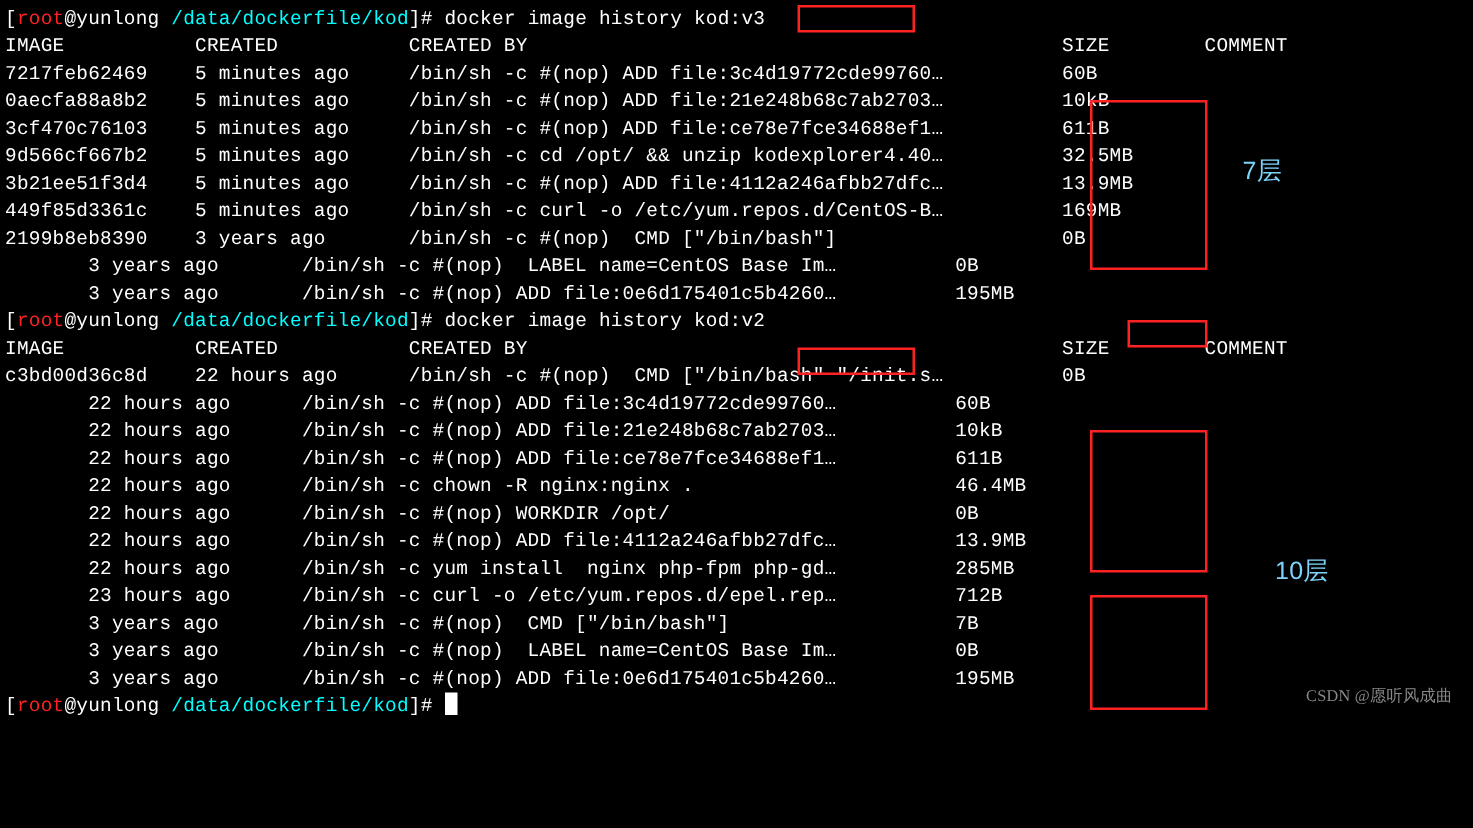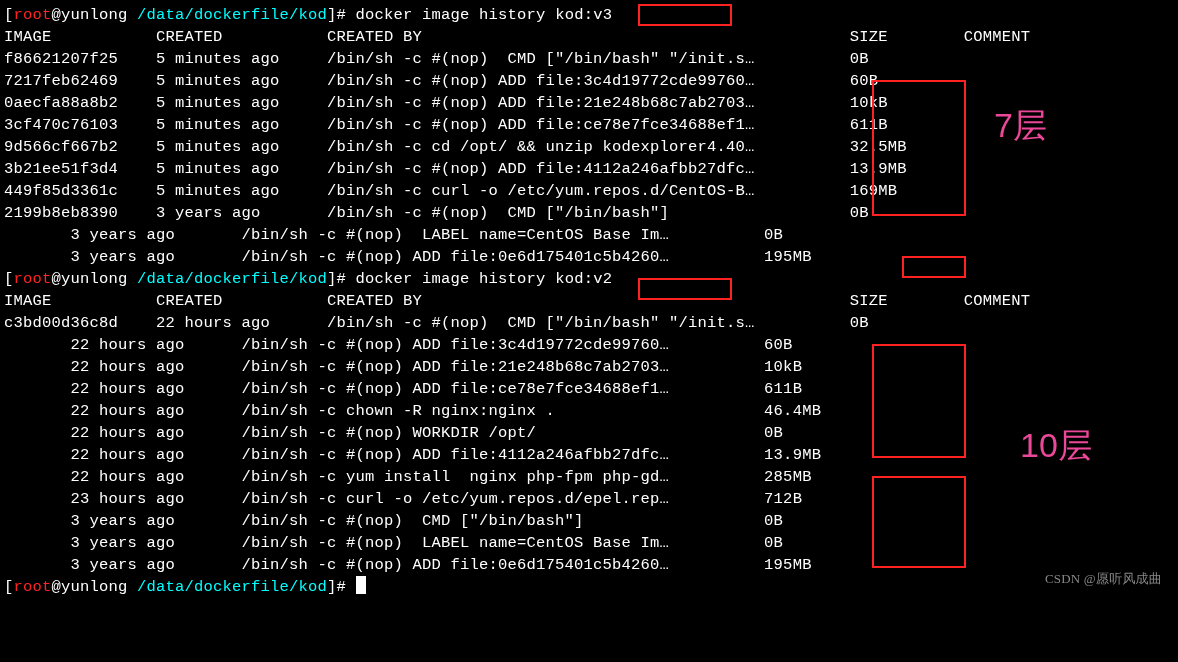--- a/index.html
+++ b/index.html
@@ -24,63 +24,63 @@
     height: 18px;
     background: #fff;
     vertical-align: -3px;
   }
   .box {
     border: 2px solid #f22;
     position: absolute;
     box-sizing: border-box;
   }
   .annot {
-    color: #ec4899;
+    color: #7dd3fc;
     position: absolute;
-    font-size: 34px;
+    font-size: 20px;
     font-family: sans-serif;
+    margin-top: 12px;
   }
   .watermark {
     position: absolute;
     right: 12px;
     bottom: 8px;
     color: #888;
     font-size: 13px;
     font-family: Liberation Serif, serif;
   }
   #terminal { position: relative; }
 </style>
 </head>
 <body>
 
 <div id="terminal">
     <div class="line"><span class="white">[</span><span class="red">root</span><span class="white">@yunlong </span><span class="teal">/data/dockerfile/kod</span><span class="white">]# </span><span class="white">docker image history kod:v3</span></div>
     <div class="line">IMAGE           CREATED           CREATED BY                                             SIZE        COMMENT</div>
-    <div class="line">f86621207f25    5 minutes ago     /bin/sh -c #(nop)  CMD ["/bin/bash" "/init.s…          0B</div>
     <div class="line">7217feb62469    5 minutes ago     /bin/sh -c #(nop) ADD file:3c4d19772cde99760…          60B</div>
     <div class="line">0aecfa88a8b2    5 minutes ago     /bin/sh -c #(nop) ADD file:21e248b68c7ab2703…          10kB</div>
     <div class="line">3cf470c76103    5 minutes ago     /bin/sh -c #(nop) ADD file:ce78e7fce34688ef1…          611B</div>
     <div class="line">9d566cf667b2    5 minutes ago     /bin/sh -c cd /opt/ &amp;&amp; unzip kodexplorer4.40…          32.5MB</div>
     <div class="line">3b21ee51f3d4    5 minutes ago     /bin/sh -c #(nop) ADD file:4112a246afbb27dfc…          13.9MB</div>
     <div class="line">449f85d3361c    5 minutes ago     /bin/sh -c curl -o /etc/yum.repos.d/CentOS-B…          169MB</div>
     <div class="line">2199b8eb8390    3 years ago       /bin/sh -c #(nop)  CMD ["/bin/bash"]                   0B</div>
     <div class="line"><missing>       3 years ago       /bin/sh -c #(nop)  LABEL name=CentOS Base Im…          0B</missing></div>
     <div class="line"><missing>       3 years ago       /bin/sh -c #(nop) ADD file:0e6d175401c5b4260…          195MB</missing></div>
     <div class="line"><span class="white">[</span><span class="red">root</span><span class="white">@yunlong </span><span class="teal">/data/dockerfile/kod</span><span class="white">]# </span><span class="white">docker image history kod:v2</span></div>
     <div class="line">IMAGE           CREATED           CREATED BY                                             SIZE        COMMENT</div>
     <div class="line">c3bd00d36c8d    22 hours ago      /bin/sh -c #(nop)  CMD ["/bin/bash" "/init.s…          0B</div>
     <div class="line"><missing>       22 hours ago      /bin/sh -c #(nop) ADD file:3c4d19772cde99760…          60B</missing></div>
     <div class="line"><missing>       22 hours ago      /bin/sh -c #(nop) ADD file:21e248b68c7ab2703…          10kB</missing></div>
     <div class="line"><missing>       22 hours ago      /bin/sh -c #(nop) ADD file:ce78e7fce34688ef1…          611B</missing></div>
     <div class="line"><missing>       22 hours ago      /bin/sh -c chown -R nginx:nginx .                      46.4MB</missing></div>
     <div class="line"><missing>       22 hours ago      /bin/sh -c #(nop) WORKDIR /opt/                        0B</missing></div>
     <div class="line"><missing>       22 hours ago      /bin/sh -c #(nop) ADD file:4112a246afbb27dfc…          13.9MB</missing></div>
     <div class="line"><missing>       22 hours ago      /bin/sh -c yum install  nginx php-fpm php-gd…          285MB</missing></div>
     <div class="line"><missing>       23 hours ago      /bin/sh -c curl -o /etc/yum.repos.d/epel.rep…          712B</missing></div>
-    <div class="line"><missing>       3 years ago       /bin/sh -c #(nop)  CMD ["/bin/bash"]                   0B</missing></div>
+    <div class="line"><missing>       3 years ago       /bin/sh -c #(nop)  CMD ["/bin/bash"]                   7B</missing></div>
     <div class="line"><missing>       3 years ago       /bin/sh -c #(nop)  LABEL name=CentOS Base Im…          0B</missing></div>
     <div class="line"><missing>       3 years ago       /bin/sh -c #(nop) ADD file:0e6d175401c5b4260…          195MB</missing></div>
     <div class="line"><span class="white">[</span><span class="red">root</span><span class="white">@yunlong </span><span class="teal">/data/dockerfile/kod</span><span class="white">]# </span><span class="white"></span><span class="cursor"></span></div>
     <div class="box" style="top: 0px; left: 634px; width: 94px; height: 22px;"></div>
     <div class="box" style="top: 76px; left: 868px; width: 94px; height: 136px;"></div>
     <div class="box" style="top: 252px; left: 898px; width: 64px; height: 22px;"></div>
     <div class="box" style="top: 274px; left: 634px; width: 94px; height: 22px;"></div>
     <div class="box" style="top: 340px; left: 868px; width: 94px; height: 114px;"></div>
     <div class="box" style="top: 472px; left: 868px; width: 94px; height: 92px;"></div>
     <div class="box" style="top: 604px; left: 898px; width: 64px; height: 22px;"></div>

